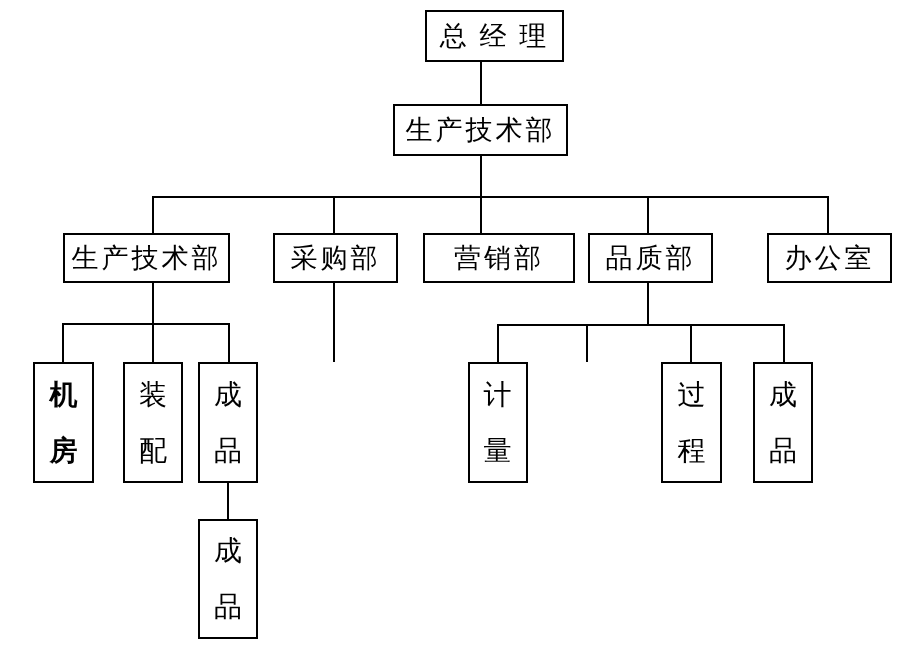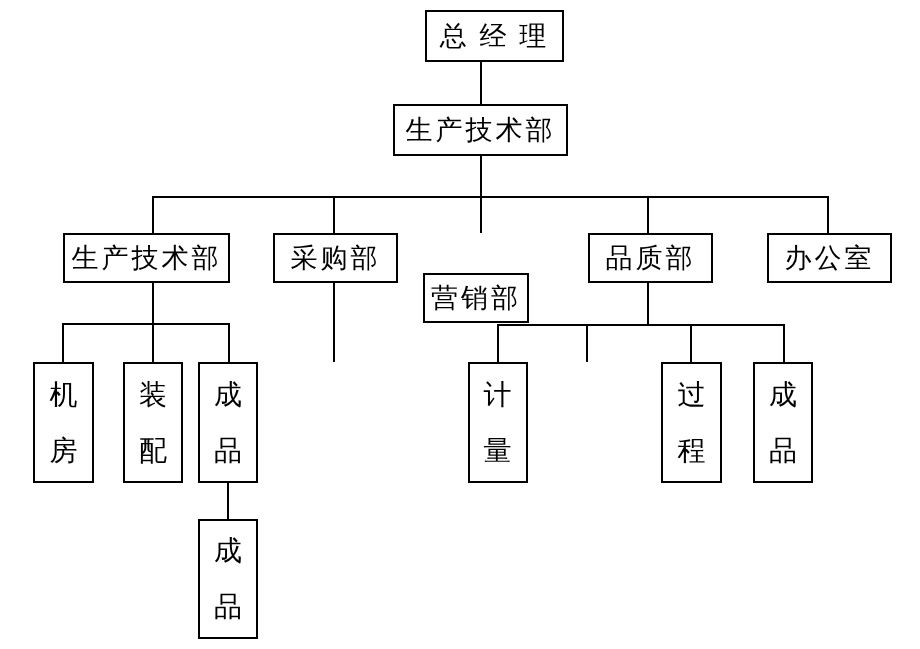--- a/index.html
+++ b/index.html
@@ -72,25 +72,25 @@
   <div class="line" style="left:783px; top:324px; width:2px;  height:38px;"></div>
 
   <div class="line" style="left:227px; top:483px; width:2px;  height:36px;"></div>
 
   <div class="node hnode" style="left:393px; top:10px;  width:139px; height:52px;margin-left:32px;">总 经 理</div>
 
   <div class="node hnode" style="left:393px; top:104px; width:175px; height:52px;">生产技术部</div>
 
   <div class="node hnode" style="left:63px;  top:233px; width:167px; height:50px;">生产技术部</div>
   <div class="node hnode" style="left:273px; top:233px; width:125px; height:50px;">采购部</div>
-  <div class="node hnode" style="left:423px; top:233px; width:106px; height:50px;margin-top:40px;">营销部</div>
+  <div class="node hnode" style="left:423px; top:233px; width:152px; height:50px;">营销部</div>
   <div class="node hnode" style="left:588px; top:233px; width:125px; height:50px;">品质部</div>
   <div class="node hnode" style="left:767px; top:233px; width:125px; height:50px;">办公室</div>
 
-  <div class="node vnode" style="left:33px;  top:362px; width:61px; height:121px;">机房</div>
+  <div class="node vnode" style="left:33px;  top:362px; width:61px; height:121px;font-weight:bold;">机房</div>
   <div class="node vnode" style="left:123px; top:362px; width:60px; height:121px;">装配</div>
   <div class="node vnode" style="left:198px; top:362px; width:60px; height:121px;">成品</div>
   <div class="node vnode" style="left:468px; top:362px; width:60px; height:121px;padding-left:12px;">计量</div>
   <div class="node vnode" style="left:661px; top:362px; width:61px; height:121px;">过程</div>
   <div class="node vnode" style="left:753px; top:362px; width:60px; height:121px;">成品</div>
 
   <div class="node vnode" style="left:198px; top:519px; width:60px; height:120px;">成品</div>
 
 </div>
 

